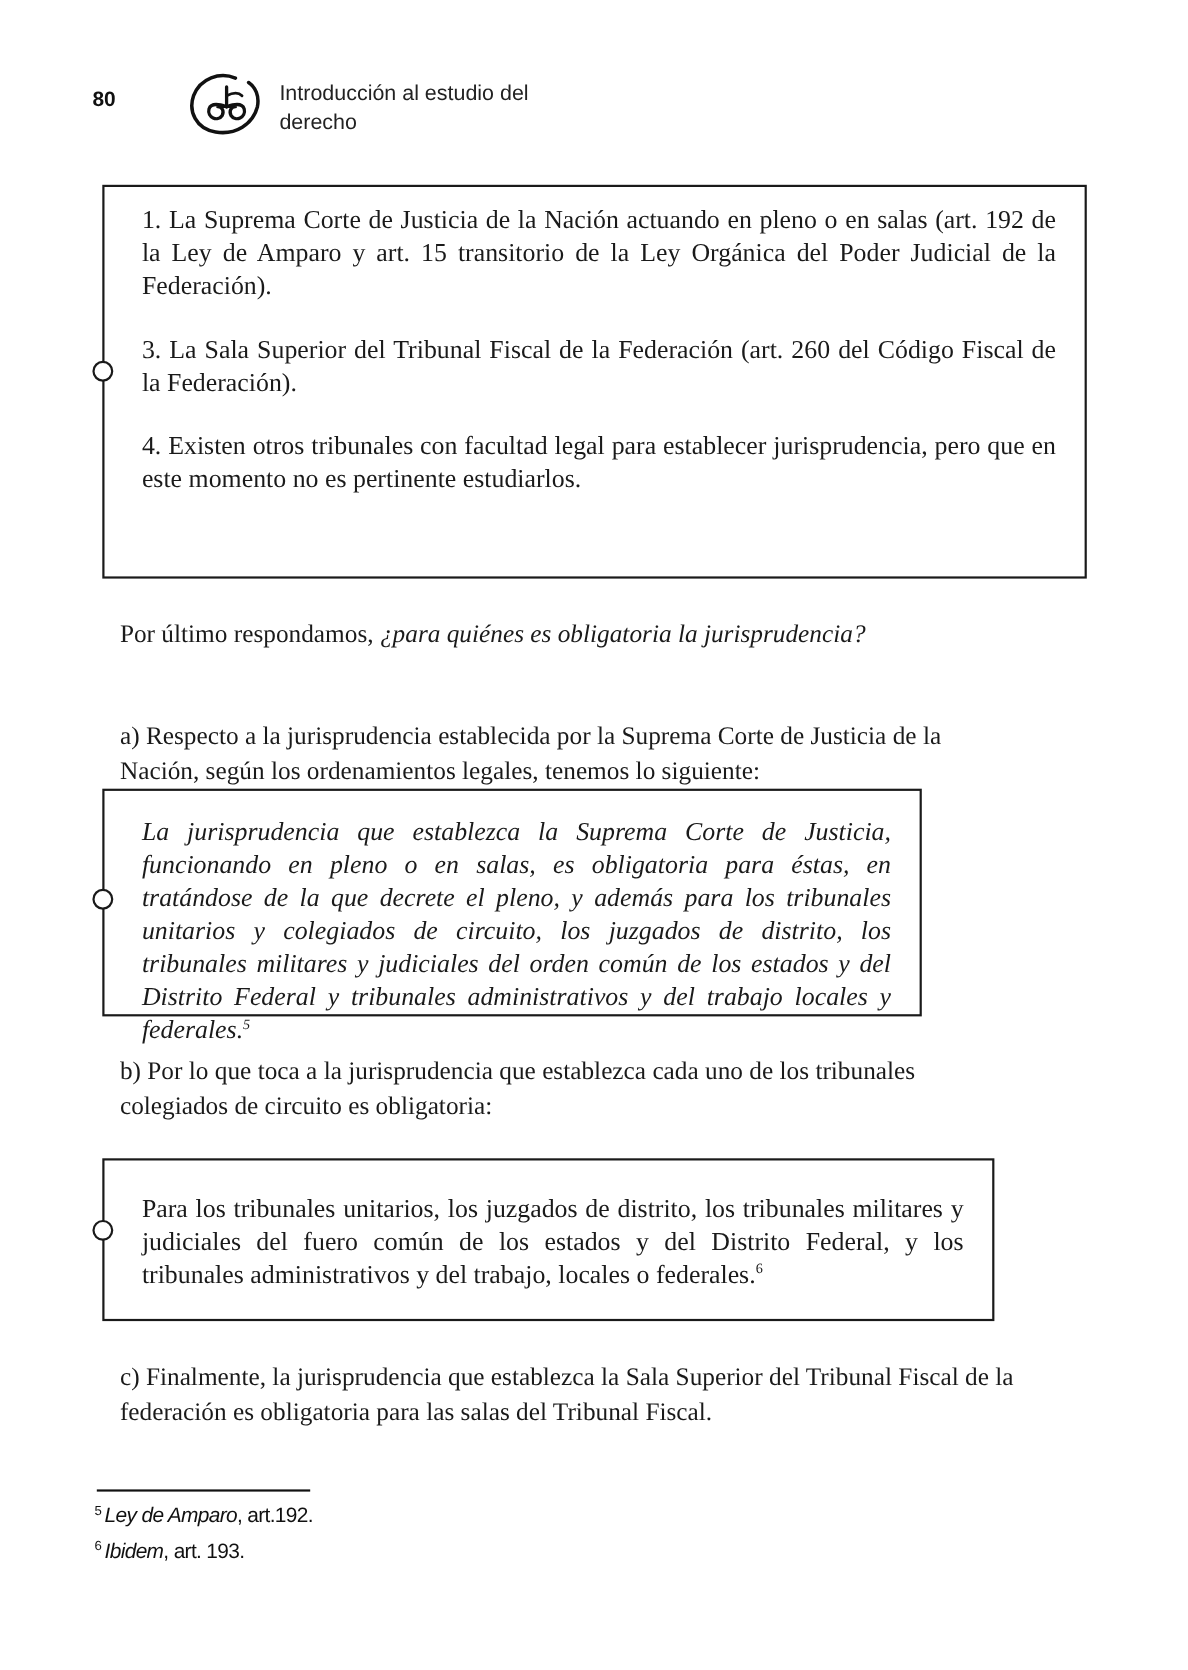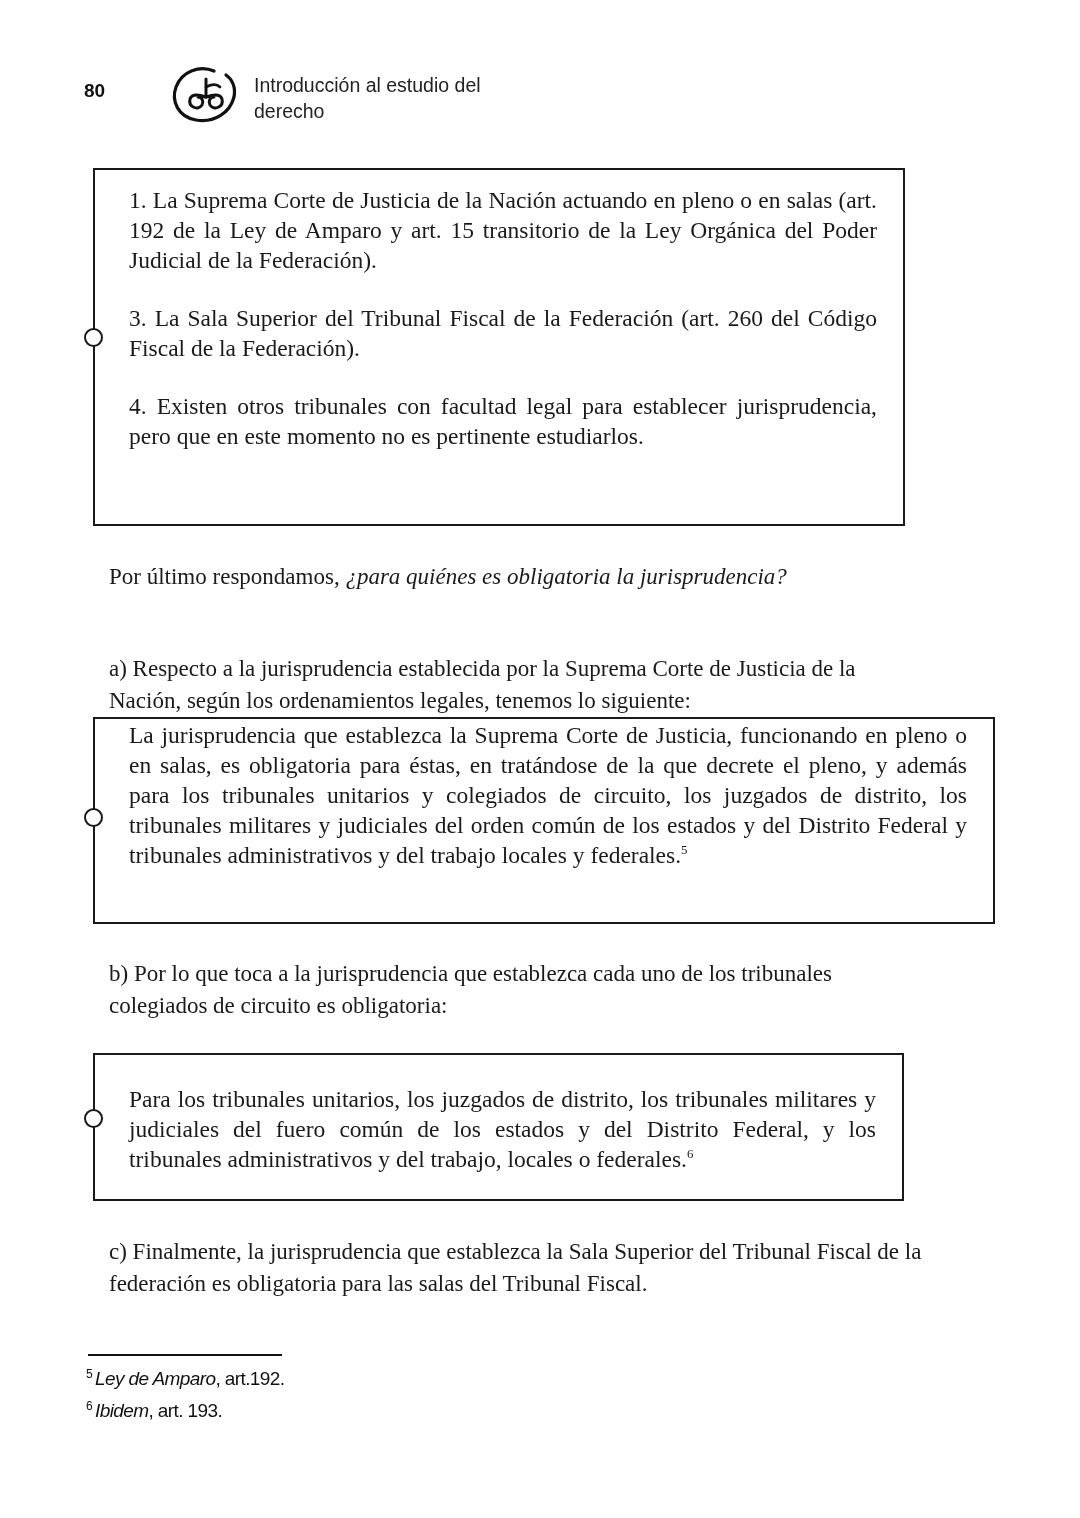--- a/index.html
+++ b/index.html
@@ -22,23 +22,23 @@
     }
     .box .para {
       font-size: 23.5px; line-height: 30px; text-align: justify; color: #1a1a1a;
     }
     .box .para + .para { margin-top: 28px; }
     .connector {
       position: absolute; left: -11px; width: 19px; height: 19px;
       border: 2.5px solid #1a1a1a; border-radius: 50%; background: #fff;
     }
 
-    #box1 { top: 168px; width: 812px; height: 358px; padding-top: 15px; }
+    #box1 { top: 168px; width: 895px; height: 358px; padding-top: 15px; }
     #box1 .connector { top: 158px; }
-    #box2 { top: 717px; width: 902px; height: 207px; padding-top: 1px; }
+    #box2 { top: 717px; width: 745px; height: 207px; padding-top: 23px; font-style: italic; }
     #box2 .connector { top: 89px; }
     #box3 { top: 1053px; width: 811px; height: 148px; padding-top: 29px; }
     #box3 .connector { top: 54px; }
 
     .body-para {
       position: absolute; left: 109px; width: 820px;
       font-size: 23px; line-height: 32px; color: #1a1a1a; font-family: Liberation Serif, serif;
     }
     .body-para em { font-style: italic; }
     sup { font-size: 0.55em; vertical-align: super; line-height: 0; }

